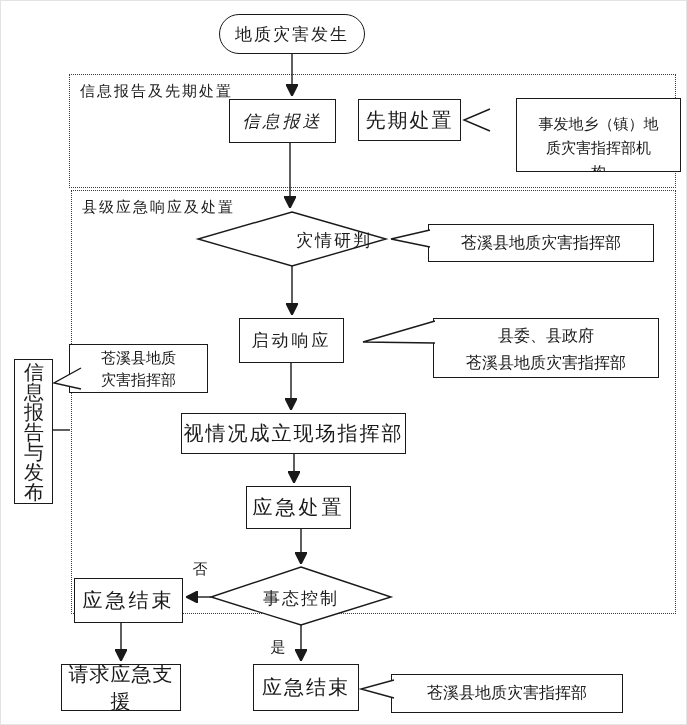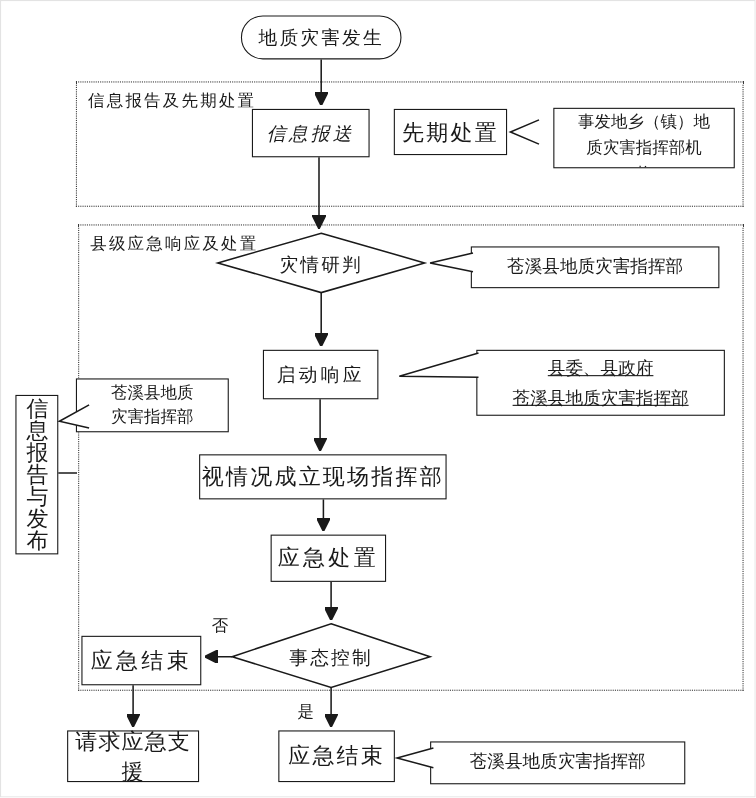--- a/index.html
+++ b/index.html
@@ -39,43 +39,43 @@
   .c-line{line-height:24px;}
 </style>
 </head>
 <body>
 
 <div id="canvas">
 
   <div class="abs section" style="left:68px;top:73px;width:607px;height:114px;">
     <div class="section-label">信息报告及先期处置</div>
   </div>
-  <div class="abs section" style="left:70px;top:203px;width:605px;height:424px;">
+  <div class="abs section" style="left:70px;top:189px;width:605px;height:424px;">
     <div class="section-label">县级应急响应及处置</div>
   </div>
 
   <div class="abs node" style="left:218px;top:13px;width:146px;height:40px;font-size:17px;letter-spacing:2px;border-radius:20px;">地质灾害发生</div>
 
   <div class="abs node" style="left:228px;top:98px;width:107px;height:44px;font-size:17px;font-style:italic;">信息报送</div>
 
   <div class="abs node" style="left:357px;top:98px;width:103px;height:42px;letter-spacing:2px;">先期处置</div>
 
-  <div class="abs callout" style="left:502px;top:97px;width:165px;height:55px;padding-top:0;">
+  <div class="abs callout" style="left:515px;top:97px;width:165px;height:74px;padding-top:13px;">
     <div class="c-line">事发地乡（镇）地</div>
     <div class="c-line">质灾害指挥部机</div>
     <div class="c-line">构</div>
   </div>
 
-  <div class="abs dlabel" style="left:211px;top:228px;width:160px;">灾情研判</div>
+  <div class="abs dlabel" style="left:211px;top:228px;width:160px;text-align:right;">灾情研判</div>
 
   <div class="abs callout" style="left:427px;top:223px;width:226px;height:38px;line-height:35px;font-size:16px;">苍溪县地质灾害指挥部</div>
 
   <div class="abs node" style="left:238px;top:317px;width:105px;height:45px;font-size:17px;">启动响应</div>
 
-  <div class="abs callout" style="left:432px;top:317px;width:226px;height:60px;padding-top:3px;font-size:16px;text-decoration:underline;">
+  <div class="abs callout" style="left:432px;top:317px;width:226px;height:60px;padding-top:3px;font-size:16px;">
     <div style="line-height:27px;">县委、县政府</div>
     <div style="line-height:27px;">苍溪县地质灾害指挥部</div>
   </div>
 
   <div class="abs callout" style="left:68px;top:343px;width:139px;height:49px;padding-top:2px;line-height:22px;">
     <div>苍溪县地质</div>
     <div>灾害指挥部</div>
   </div>
 
   <div class="abs vbox" style="left:13px;top:358px;width:39px;height:145px;">信息报告与发布</div>

